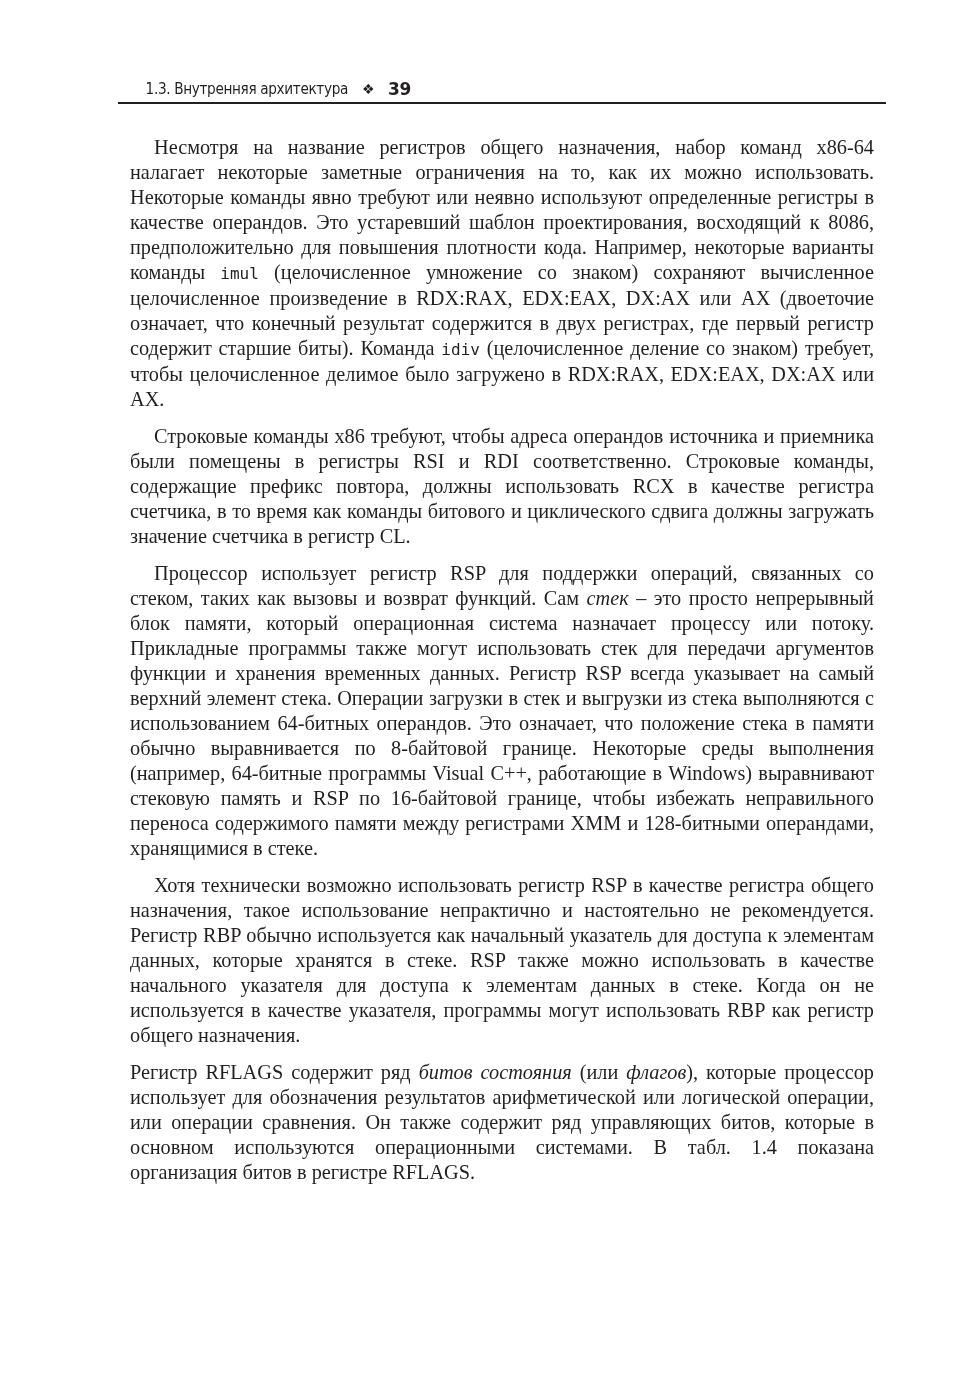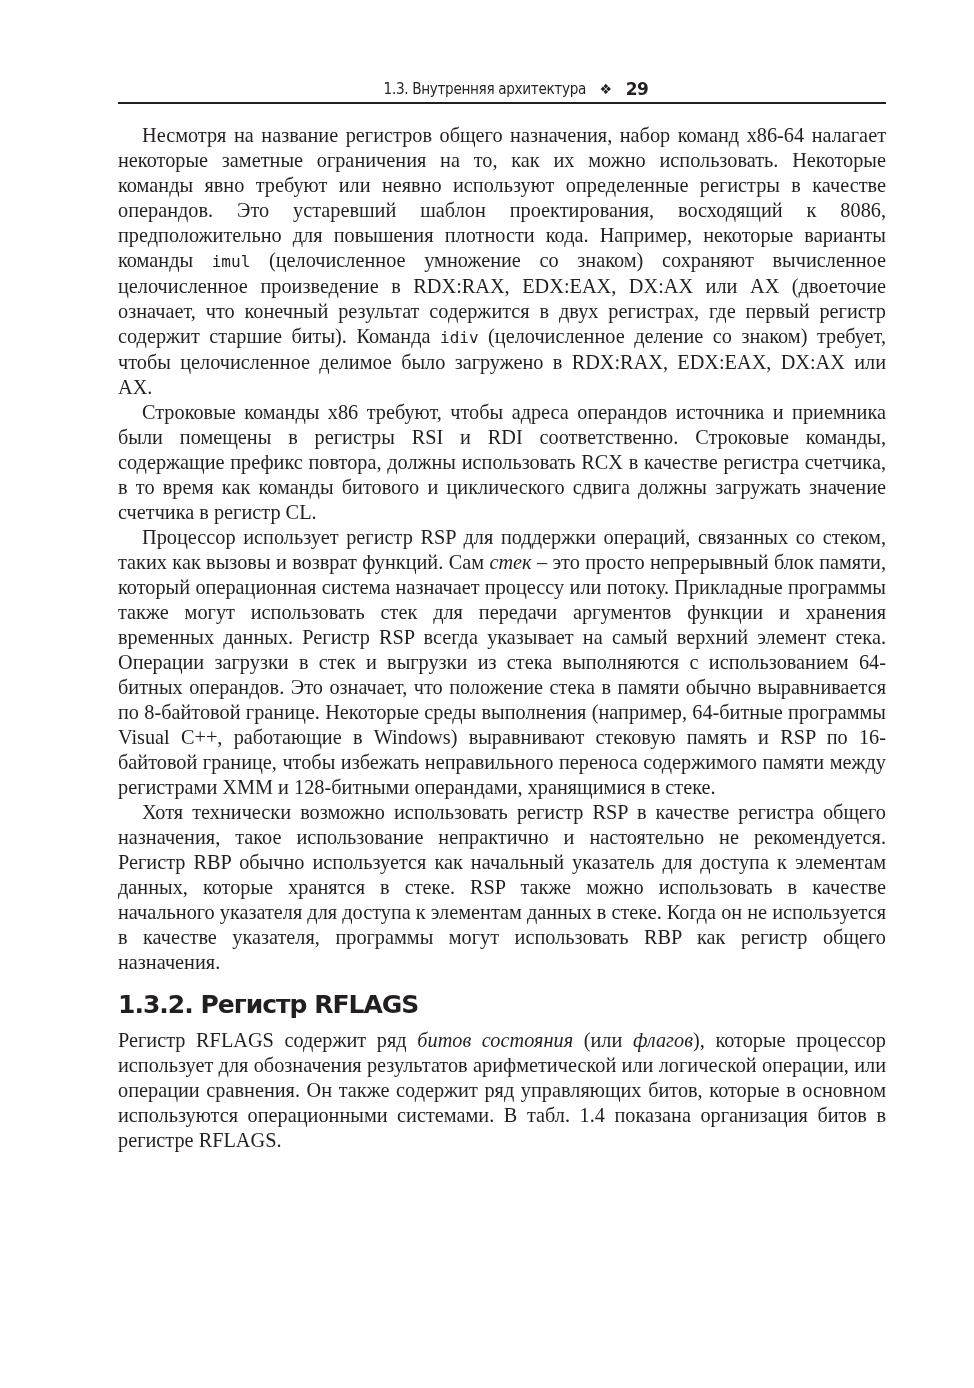--- a/index.html
+++ b/index.html
@@ -14,21 +14,21 @@
       overflow: hidden;
       color: #231f20;
     }
     .running-head {
       position: absolute;
       left: 118px;
       top: 76px;
       width: 768px;
       height: 26px;
       display: flex;
-      justify-content: center;
+      justify-content: flex-start;
       align-items: center;
       font-family: "DejaVu Sans", sans-serif;
       font-size: 15.5px;
       letter-spacing: -0.4px;
       color: #231f20;
     }
     .running-head .section {
       transform: scaleX(0.88);
       transform-origin: right center;
       white-space: nowrap;
@@ -54,21 +54,21 @@
       position: absolute;
       left: 118px;
       top: 123px;
       width: 768px;
       font-family: "Liberation Serif", serif;
       font-size: 20.3px;
       line-height: 25px;
       color: #231f20;
     }
     .content p {
-      margin: 0;
+      margin: 12px;
       text-align: justify;
       text-indent: 24px;
       hyphens: manual;
     }
     .content p.noindent {
       text-indent: 0;
     }
     .content code {
       font-family: "DejaVu Sans Mono", monospace;
       font-size: 16px;
@@ -84,25 +84,24 @@
       letter-spacing: -1px;
       color: #231f20;
     }
   </style>
 </head>
 <body>
 
 <div class="running-head">
   <span class="section">1.3. Внутренняя архитектура</span>
   <span class="ornament">❖</span>
-  <span class="page-number">29</span>
+  <span class="page-number">39</span>
 </div>
 <div class="head-rule"></div>
 
 <div class="content">
   <p><span>Несмотря на название регистров общего назначения, набор команд x86-64 налагает некоторые заметные ограничения на то, как их можно использовать. Некоторые команды явно требуют или неявно используют определенные ре­гистры в качестве операндов. Это устаревший шаблон проектирования, восхо­дящий к 8086, предположительно для повышения плотности кода. Например, некоторые варианты команды </span><code>imul</code><span> (целочисленное умножение со знаком) сохраняют вычисленное целочисленное произведение в RDX:RAX, EDX:EAX, DX:AX или AX (двоеточие означает, что конечный результат содержится в двух регистрах, где первый регистр содержит старшие биты). Команда </span><code>idiv</code><span> (цело­численное деление со знаком) требует, чтобы целочисленное делимое было загружено в RDX:RAX, EDX:EAX, DX:AX или AX.</span></p>
   <p><span>Строковые команды x86 требуют, чтобы адреса операндов источника и при­емника были помещены в регистры RSI и RDI соответственно. Строковые ко­манды, содержащие префикс повтора, должны использовать RCX в качестве регистра счетчика, в то время как команды битового и циклического сдвига должны загружать значение счетчика в регистр CL.</span></p>
   <p><span>Процессор использует регистр RSP для поддержки операций, связанных со стеком, таких как вызовы и возврат функций. Сам </span><em>стек</em><span> – это просто не­прерывный блок памяти, который операционная система назначает про­цессу или потоку. Прикладные программы также могут использовать стек для передачи аргументов функции и хранения временных данных. Регистр RSP всегда указывает на самый верхний элемент стека. Операции загрузки в стек и выгрузки из стека выполняются с использованием 64-битных опе­рандов. Это означает, что положение стека в памяти обычно выравнивается по 8-байтовой границе. Некоторые среды выполнения (например, 64-бит­ные программы Visual C++, работающие в Windows) выравнивают стековую память и RSP по 16-байтовой границе, чтобы избежать неправильного пере­носа содержимого памяти между регистрами XMM и 128-битными операн­дами, хранящимися в стеке.</span></p>
   <p><span>Хотя технически возможно использовать регистр RSP в качестве регистра общего назначения, такое использование непрактично и настоятельно не ре­комендуется. Регистр RBP обычно используется как начальный указатель для доступа к элементам данных, которые хранятся в стеке. RSP также можно ис­пользовать в качестве начального указателя для доступа к элементам данных в стеке. Когда он не используется в качестве указателя, программы могут ис­пользовать RBP как регистр общего назначения.</span></p>
 
-  <h2 class="section-heading">1.3.2. Регистр RFLAGS</h2>
   <p class="noindent"><span>Регистр RFLAGS содержит ряд </span><em>битов состояния</em><span> (или </span><em>флагов</em><span>), которые процес­сор использует для обозначения результатов арифметической или логической операции, или операции сравнения. Он также содержит ряд управляющих би­тов, которые в основном используются операционными системами. В табл. 1.4 показана организация битов в регистре RFLAGS.</span></p>
 </div>
 
 </body></html>

